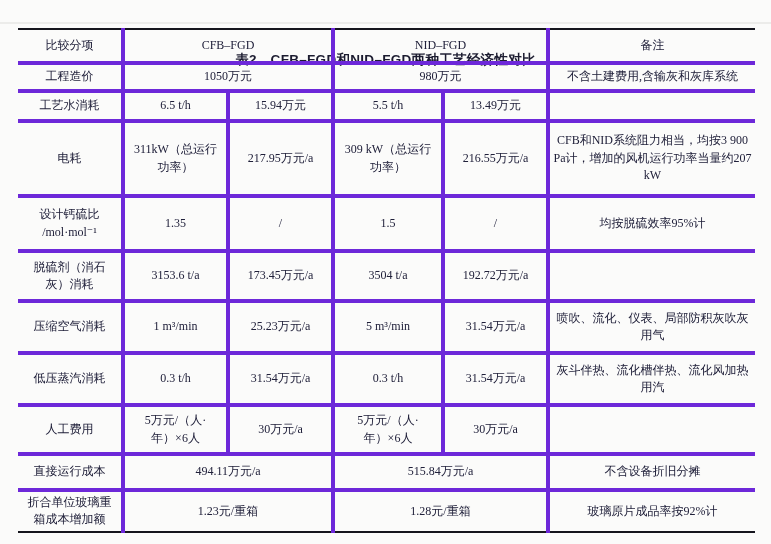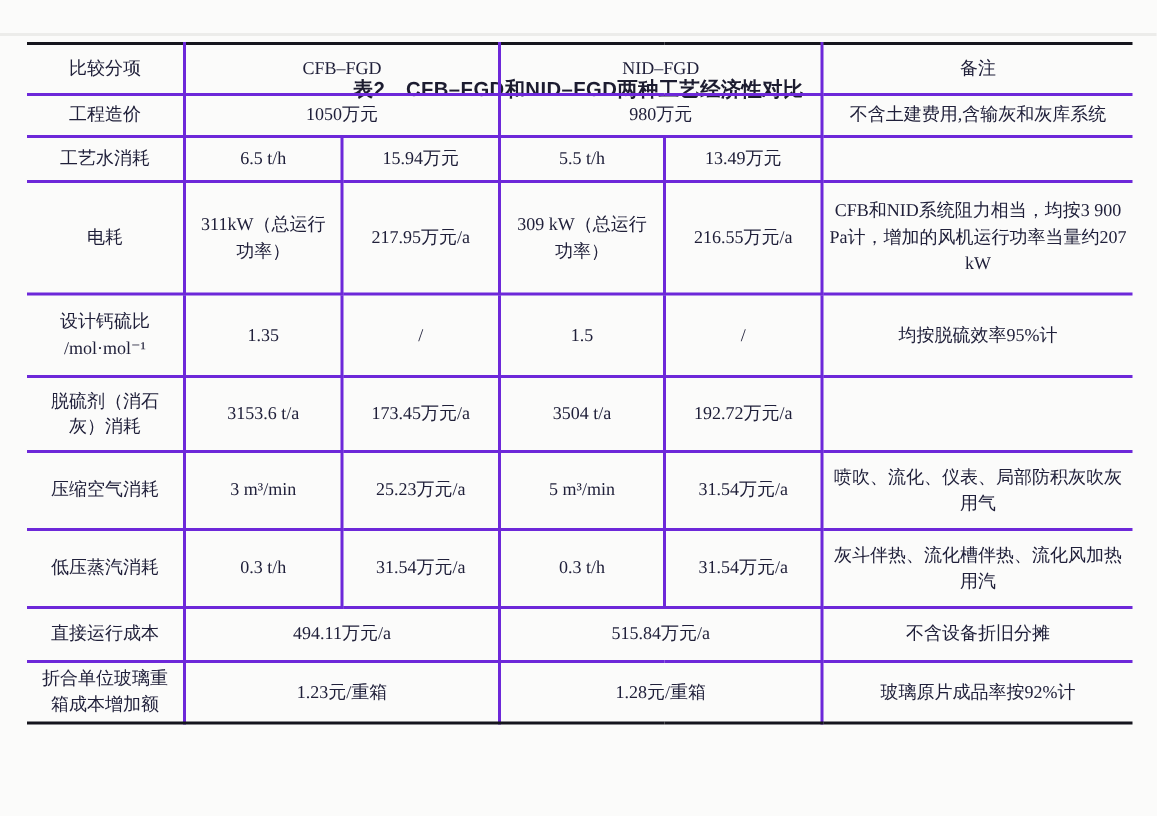--- a/index.html
+++ b/index.html
@@ -22,21 +22,21 @@
   .scanline {
     position:absolute; top:22px; left:0; width:771px; height:2px;
     background:#ececea;
   }
   table.cmp {
     position:absolute; top:28px; left:18px;
     width:737px; border-collapse:collapse; table-layout:fixed;
     font-size:12px; line-height:1.45; color:#20203a;
   }
   table.cmp td {
-    border:2px solid #6d28d9;
+    border:4px solid #6d28d9;
     text-align:center; vertical-align:middle;
     padding:2px 3px;
     overflow:hidden;
   }
   table.cmp td:first-child { border-left:none; }
   table.cmp td:last-child  { border-right:none; }
   table.cmp tr:first-child td { border-top:2px solid #15151d; }
   table.cmp tr:last-child td  { border-bottom:2px solid #15151d; }
   td.remark { text-align:left; padding:3px 8px;font-family:Liberation Serif, serif; }
   .ml { white-space:pre-line; }
@@ -108,36 +108,46 @@
 灰）消耗</td>
       <td>3153.6 t/a</td>
       <td>173.45万元/a</td>
       <td>3504 t/a</td>
       <td>192.72万元/a</td>
       <td class="remark"></td>
     </tr>
 
     <tr style="height:52px">
       <td>压缩空气消耗</td>
-      <td>3 m³/min</td>
+      <td>1 m³/min</td>
       <td>25.23万元/a</td>
       <td>5 m³/min</td>
       <td>31.54万元/a</td>
       <td class="remark">喷吹、流化、仪表、局部防积灰吹灰用气</td>
     </tr>
 
     <tr style="height:52px">
       <td>低压蒸汽消耗</td>
       <td>0.3 t/h</td>
       <td>31.54万元/a</td>
       <td>0.3 t/h</td>
       <td>31.54万元/a</td>
       <td class="remark">灰斗伴热、流化槽伴热、流化风加热用汽</td>
     </tr>
 
+    <tr style="height:49px">
+      <td>人工费用</td>
+      <td class="ml">5万元/（人·
+年）×6人</td>
+      <td>30万元/a</td>
+      <td class="ml">5万元/（人·
+年）×6人</td>
+      <td>30万元/a</td>
+      <td class="remark"></td>
+    </tr>
 
     <tr style="height:36px">
       <td>直接运行成本</td>
       <td colspan="2">494.11万元/a</td>
       <td colspan="2">515.84万元/a</td>
       <td class="remark">不含设备折旧分摊</td>
     </tr>
 
     <tr style="height:36px">
       <td class="ml">折合单位玻璃重

